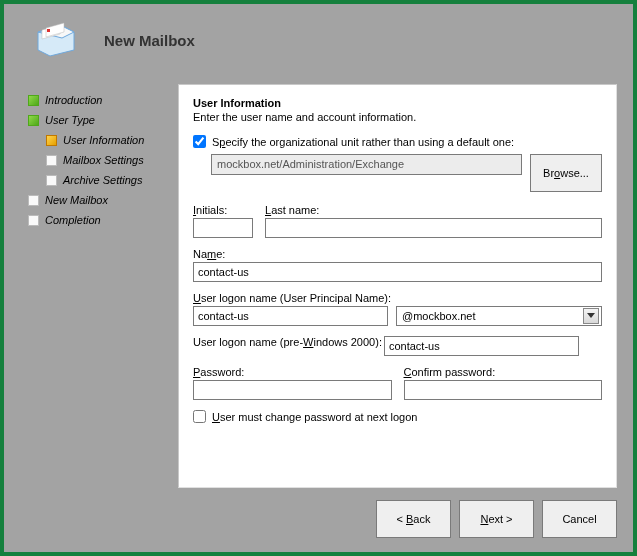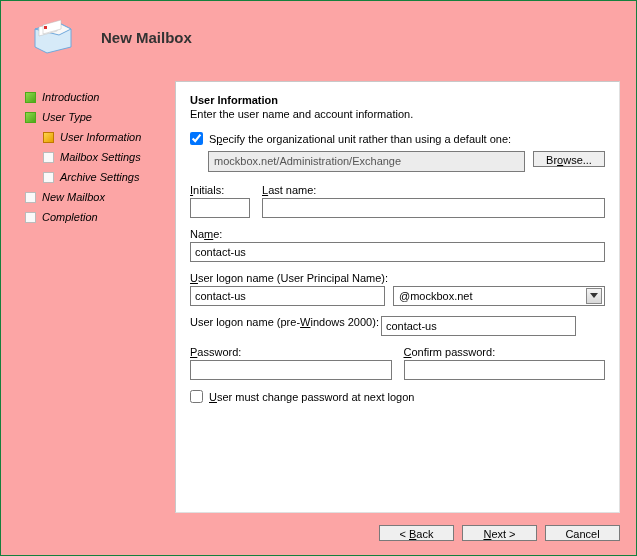--- a/index.html
+++ b/index.html
@@ -8,22 +8,22 @@
   font-family: Tahoma, "Segoe UI", sans-serif;
   font-size: 11px;
   color: #000;
   width: 637px;
   height: 556px;
   overflow: hidden;
 }
 .dialog {
   width: 637px;
   height: 556px;
-  background: #fca5a5;
-  border: 1px solid #15803d;
+  background: #a3a3a3;
+  border: 4px solid #15803d;
   display: flex;
   flex-direction: column;
 }
 .header {
   display: flex;
   align-items: center;
   padding: 14px 18px 22px 28px;
   height: 80px;
 }
 .header-icon { width: 48px; height: 40px; margin-right: 24px; }
@@ -82,21 +82,21 @@
   border: 1px solid #7a7a7a;
   background: #ececec;
   padding: 3px 5px;
   height: 21px;
   color: #555;
 }
 .btn {
   background: #efefef;
   border: 1px solid #7a7a7a;
   padding: 2px 10px;
-  height: 16px;
+  height: 38px;
   font-family: inherit;
   font-size: 11px;
   cursor: pointer;
   min-width: 72px;
 }
 .row { display: flex; gap: 12px; margin-bottom: 10px; }
 .field { display: flex; flex-direction: column; flex: 1; }
 .field.small { flex: 0 0 60px; }
 .field label { margin-bottom: 2px; }
 .field input[type="text"], .field input[type="password"] {

